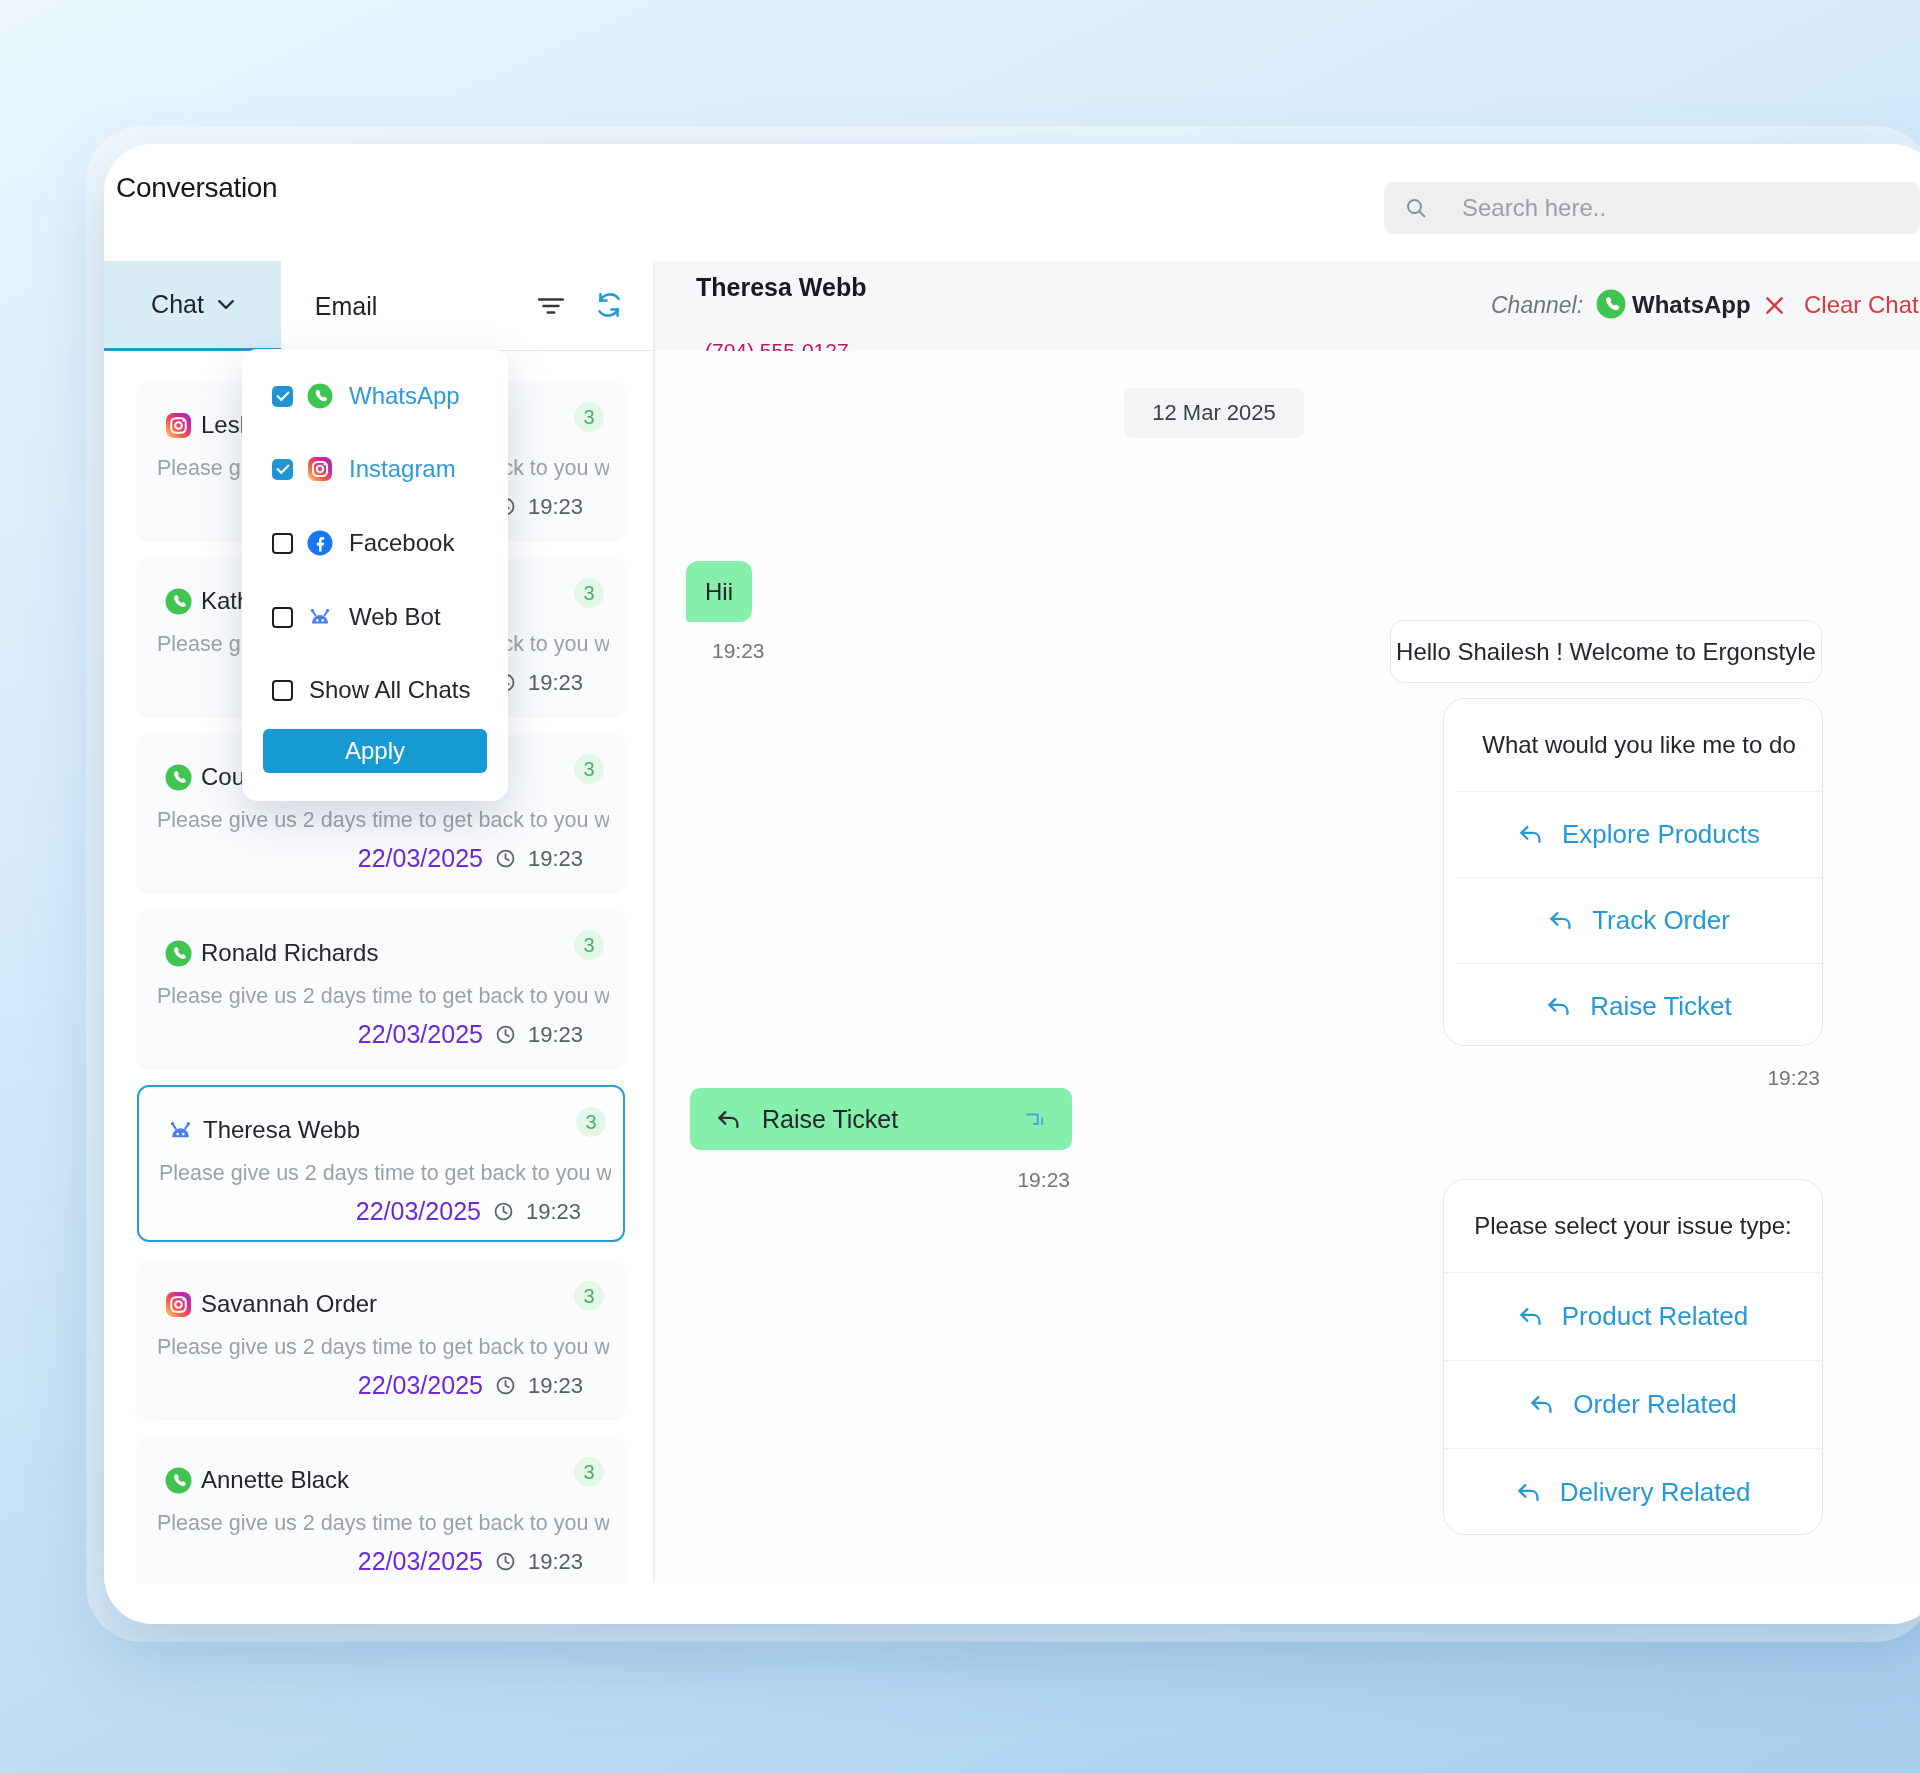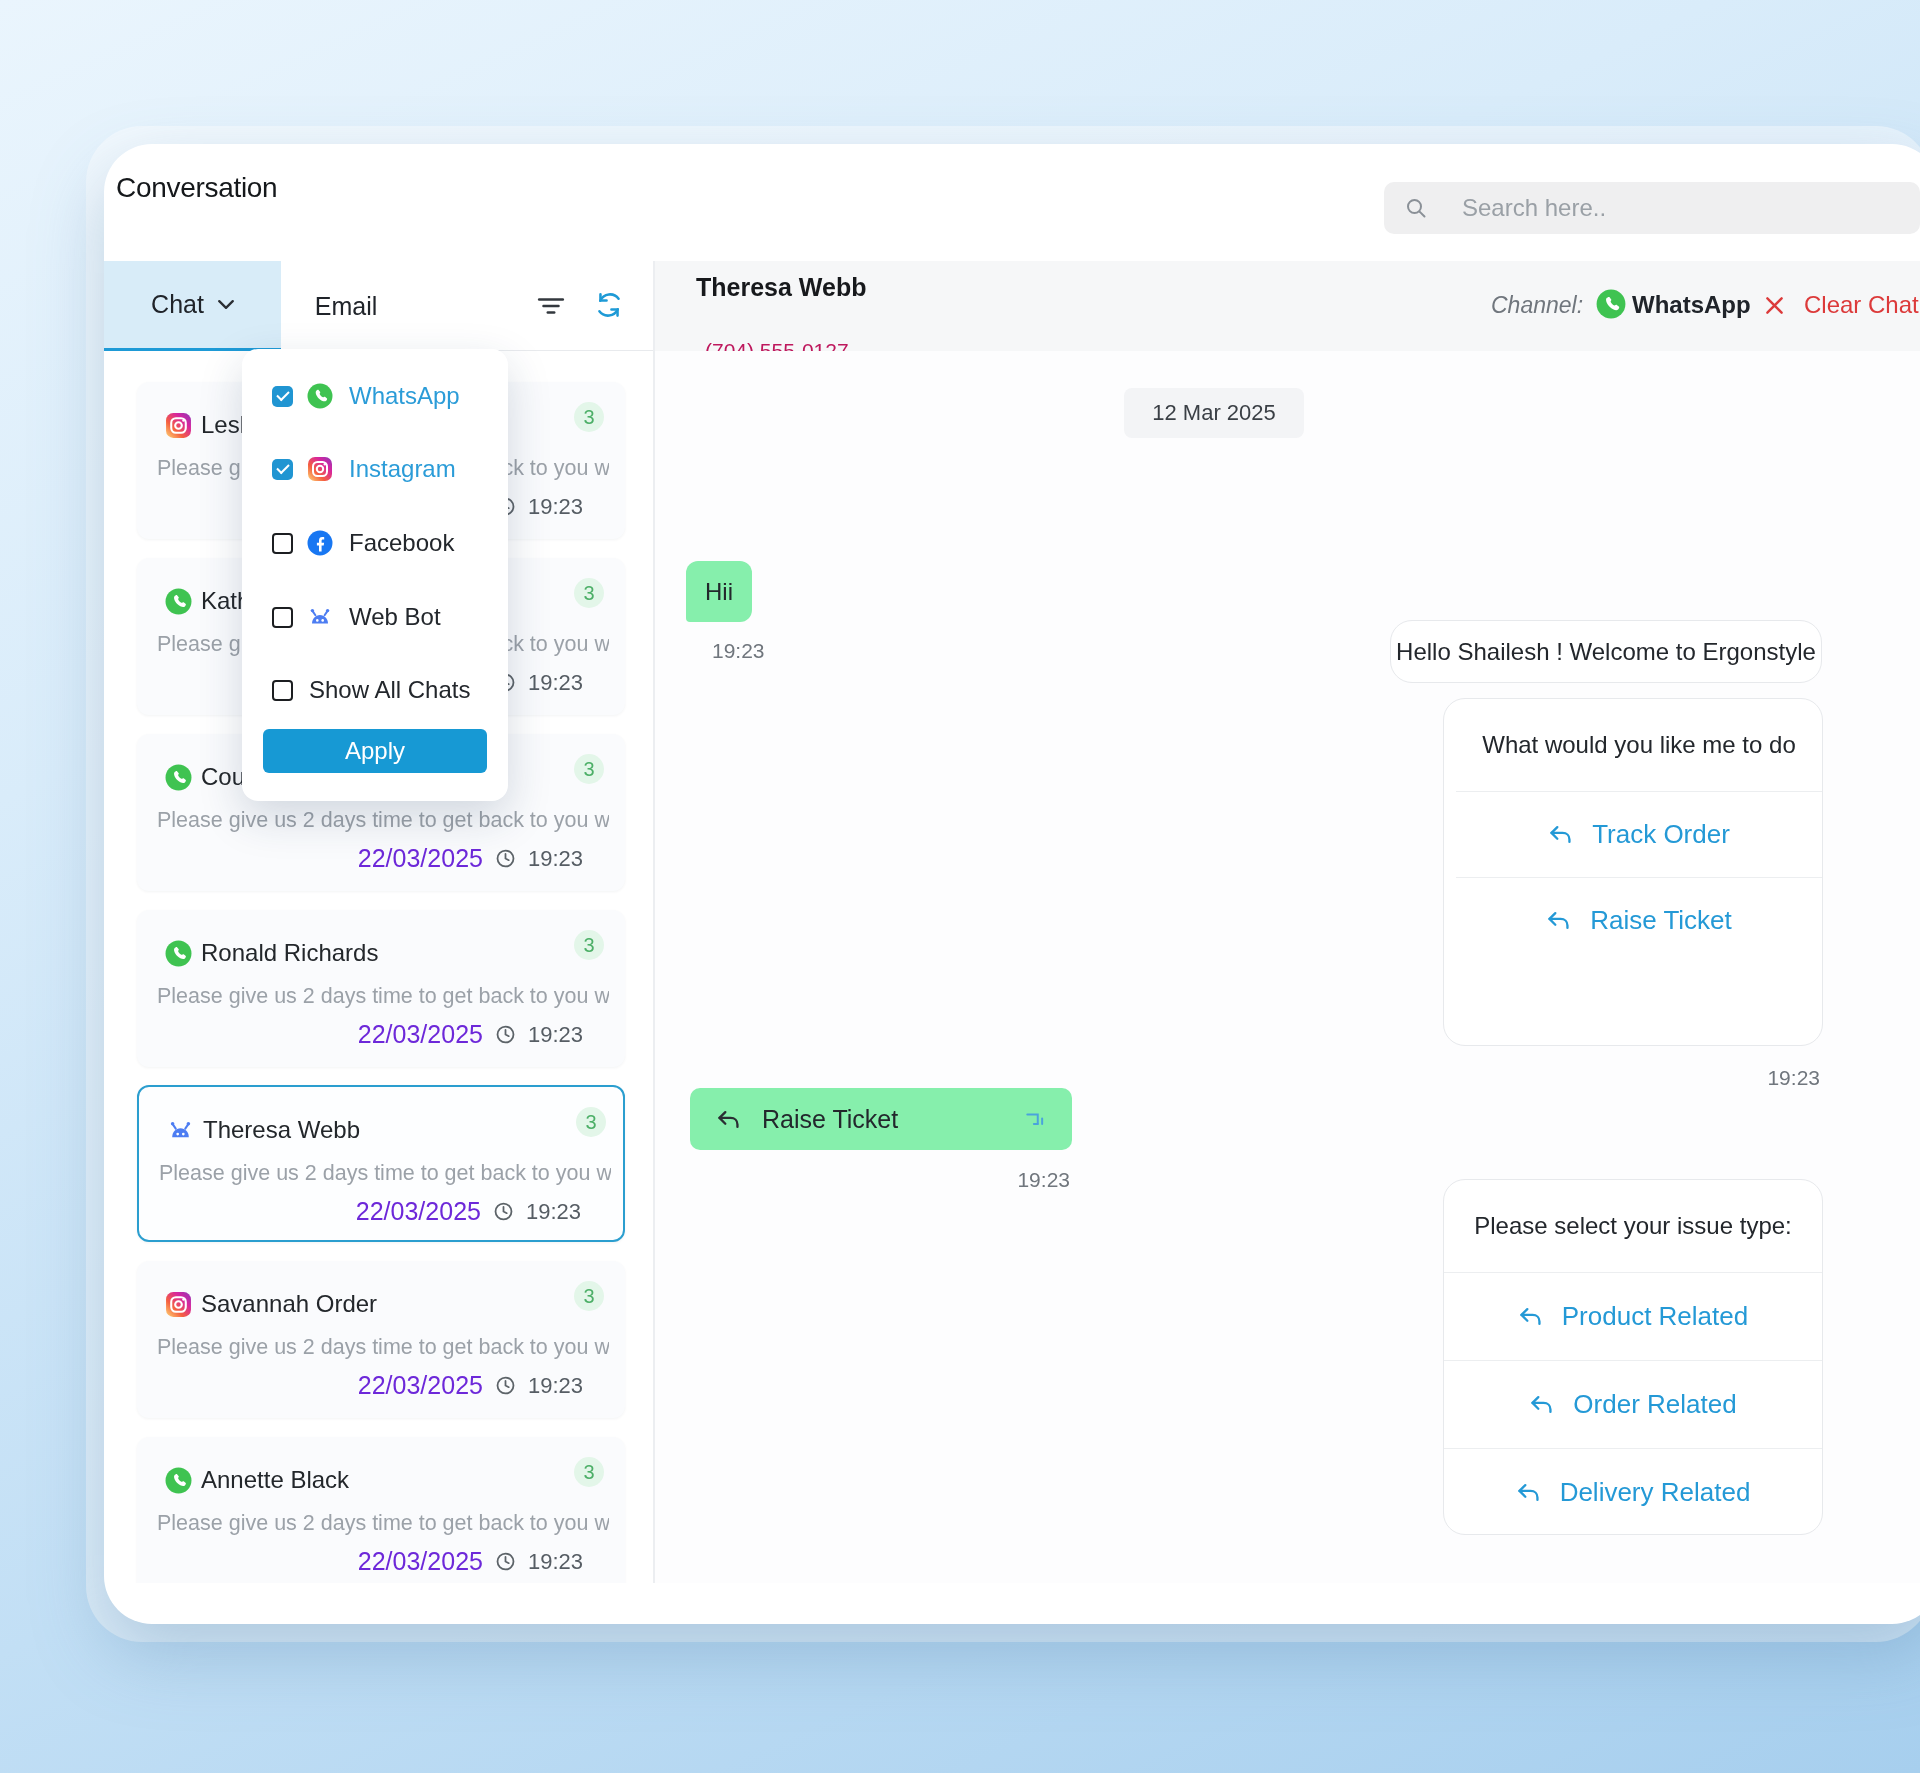--- a/index.html
+++ b/index.html
@@ -43,21 +43,21 @@
   .clear-chat span{font-size:24px;color:#dc3a3a;}
 
   
   .chat-body{position:absolute;left:655px;top:351px;width:1265px;height:1232px;background:#fdfdfe;}
   .date-chip{position:absolute;left:469px;top:37px;width:180px;height:50px;background:#f3f4f6;border-radius:8px;
     display:flex;align-items:center;justify-content:center;font-size:22px;color:#3a3f45;}
   .bubble-in{position:absolute;background:#86efac;color:#23272c;}
   .hii{left:31px;top:210px;width:66px;height:61px;border-radius:12px 12px 12px 4px;display:flex;align-items:center;justify-content:center;font-size:24px;}
   .time{position:absolute;font-size:21px;color:#70767d;}
   .t-hii{left:57px;top:288px;}
-  .bubble-out{position:absolute;left:735px;top:269px;width:432px;height:63px;background:#fff;border:1.5px solid #e7e9ec;border-radius:22px;
+  .bubble-out{position:absolute;left:735px;top:269px;width:432px;height:63px;background:#fff;border:1.5px solid #e7e9ec;border-radius:14px;
     display:flex;align-items:center;justify-content:center;font-size:24px;color:#23272c;box-sizing:border-box;}
   .menu-card{position:absolute;left:788px;width:380px;background:#fff;border:1.5px solid #e7e9ec;border-radius:22px;box-sizing:border-box;overflow:hidden;}
   .menu1{top:347px;height:348px;padding-left:12px;}
   .menu2{top:828px;height:356px;}
   .menu-title{height:92px;display:flex;align-items:center;justify-content:center;font-size:24px;color:#23272c;padding:0 20px;text-align:center;}
   .menu-opt{height:85px;border-top:1.5px solid #eceef0;display:flex;align-items:center;justify-content:center;gap:18px;cursor:pointer;}
   .menu2 .menu-opt{height:87px;}
   .menu-opt span{font-size:26px;color:#2499d6;font-weight:500;}
   .t-menu1{left:1095px;top:715px;width:70px;text-align:right;}
   .quick-reply{left:35px;top:737px;width:382px;height:62px;border-radius:10px;display:flex;align-items:center;padding:0 26px;box-sizing:border-box;}
@@ -200,20 +200,26 @@
   <div class="time t-hii">19:23</div>
 
   <div class="bubble-out">Hello Shailesh ! Welcome to Ergonstyle</div>
 
   <div class="menu-card menu1">
     <div class="menu-title">What would you like me to do</div>
     <div class="menu-opt">
       <svg width="26" height="19" viewBox="0 0 24 18" stroke="#2499d6">
           <use href="#reply-arrow"></use>
         </svg>
+      <span>Explore Products</span>
+    </div>
+    <div class="menu-opt">
+      <svg width="26" height="19" viewBox="0 0 24 18" stroke="#2499d6">
+          <use href="#reply-arrow"></use>
+        </svg>
       <span>Track Order</span>
     </div>
     <div class="menu-opt">
       <svg width="26" height="19" viewBox="0 0 24 18" stroke="#2499d6">
           <use href="#reply-arrow"></use>
         </svg>
       <span>Raise Ticket</span>
     </div>
   </div>
   <div class="time t-menu1">19:23</div>

